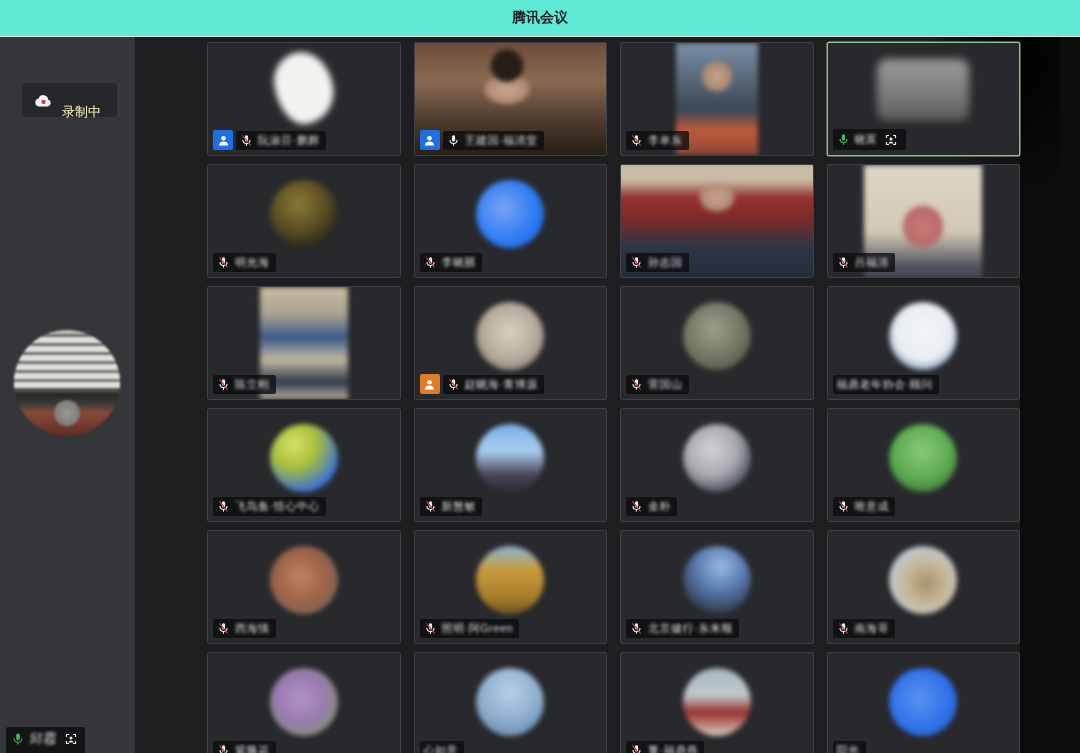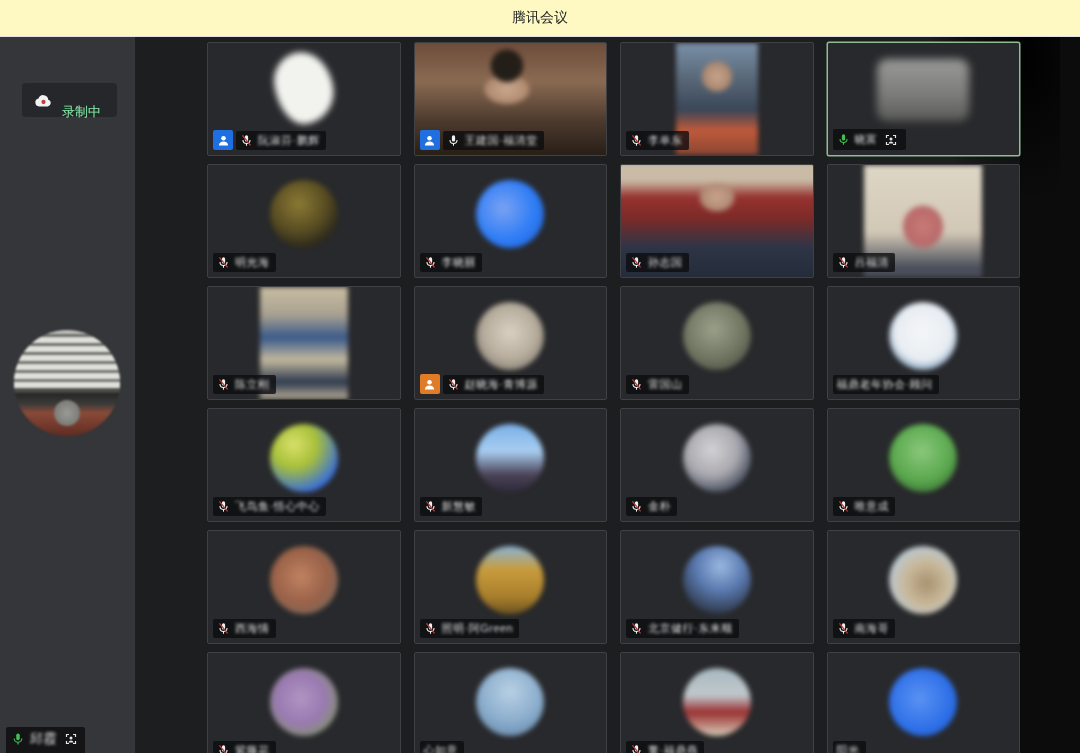--- a/index.html
+++ b/index.html
@@ -1,30 +1,30 @@
 <!DOCTYPE html>
 <html><head>
 <meta charset="utf-8">
 <style>
   * { margin:0; padding:0; box-sizing:border-box; }
   html,body { width:1080px; height:753px; overflow:hidden;
     font-family:"Liberation Sans","DejaVu Sans",sans-serif; background:#1d1e20; }
 
   
-  .titlebar { height:37px; background:#fef9c3; border-bottom:1px solid #e3e3e3;
-    display:flex; align-items:center; justify-content:center; position:relative; z-index:2; }
+  .titlebar { height:37px; background:#5eead4; border-bottom:1px solid #e3e3e3;
+    display:flex; align-items:center; justify-content:center; position:relative; z-index:2;font-weight:bold; }
   .titlebar .title { font-size:14px; color:#1f1f1f; }
 
   
   .app { display:flex; height:716px; position:relative; }
 
   .sidebar { width:135px; background:#343639; position:relative; flex:none; }
   .rec-badge { position:absolute; left:22px; top:46px; height:34px; background:#26272a;
     border-radius:4px; display:flex; align-items:center; gap:9px; padding:0 16px 0 12px; }
-  .rec-badge .txt { color:#86efac; font-size:13px;margin-top:24px; }
+  .rec-badge .txt { color:#fef9c3; font-size:13px;margin-top:24px; }
   .self-avatar { position:absolute; left:14px; top:293px; width:106px; height:106px;
     border-radius:50%; overflow:hidden; filter:blur(1.2px);
     background:linear-gradient(180deg,#bcbcb8 0%,#d6d6d1 52%,#262626 60%,#3c3c3a 70%,#8a4a38 78%,#5f2c22 100%); }
   .self-avatar::before { content:""; position:absolute; left:0; top:4%; width:100%; height:54%;
     background:repeating-linear-gradient(180deg,rgba(45,45,45,.55) 0 3px,rgba(225,225,220,.92) 3px 9px); }
   .self-avatar::after { content:""; position:absolute; left:50%; top:66%; width:26px; height:26px;
     border-radius:50%; transform:translateX(-50%); background:radial-gradient(circle,#9a9a96,#6e6e6a); }
   .self-label { position:absolute; left:6px; bottom:0; display:flex; align-items:center; gap:5px;
     background:rgba(14,14,16,.82); padding:3px 6px 5px 5px; border-radius:2px 2px 0 0; }
   .self-label .nm { color:#e2e2e2; font-size:13px; filter:blur(1.4px); }

